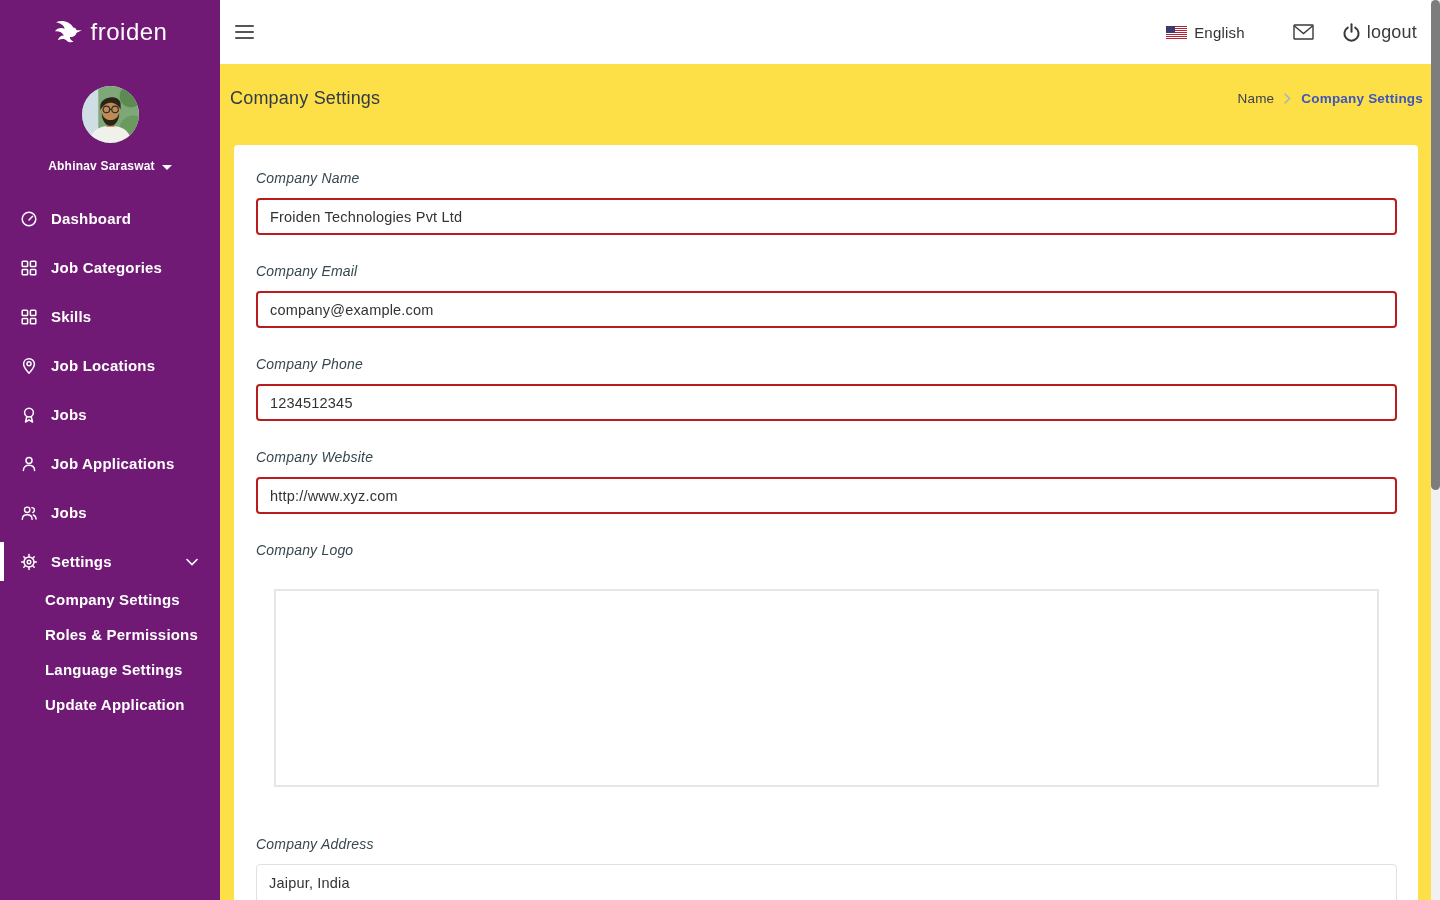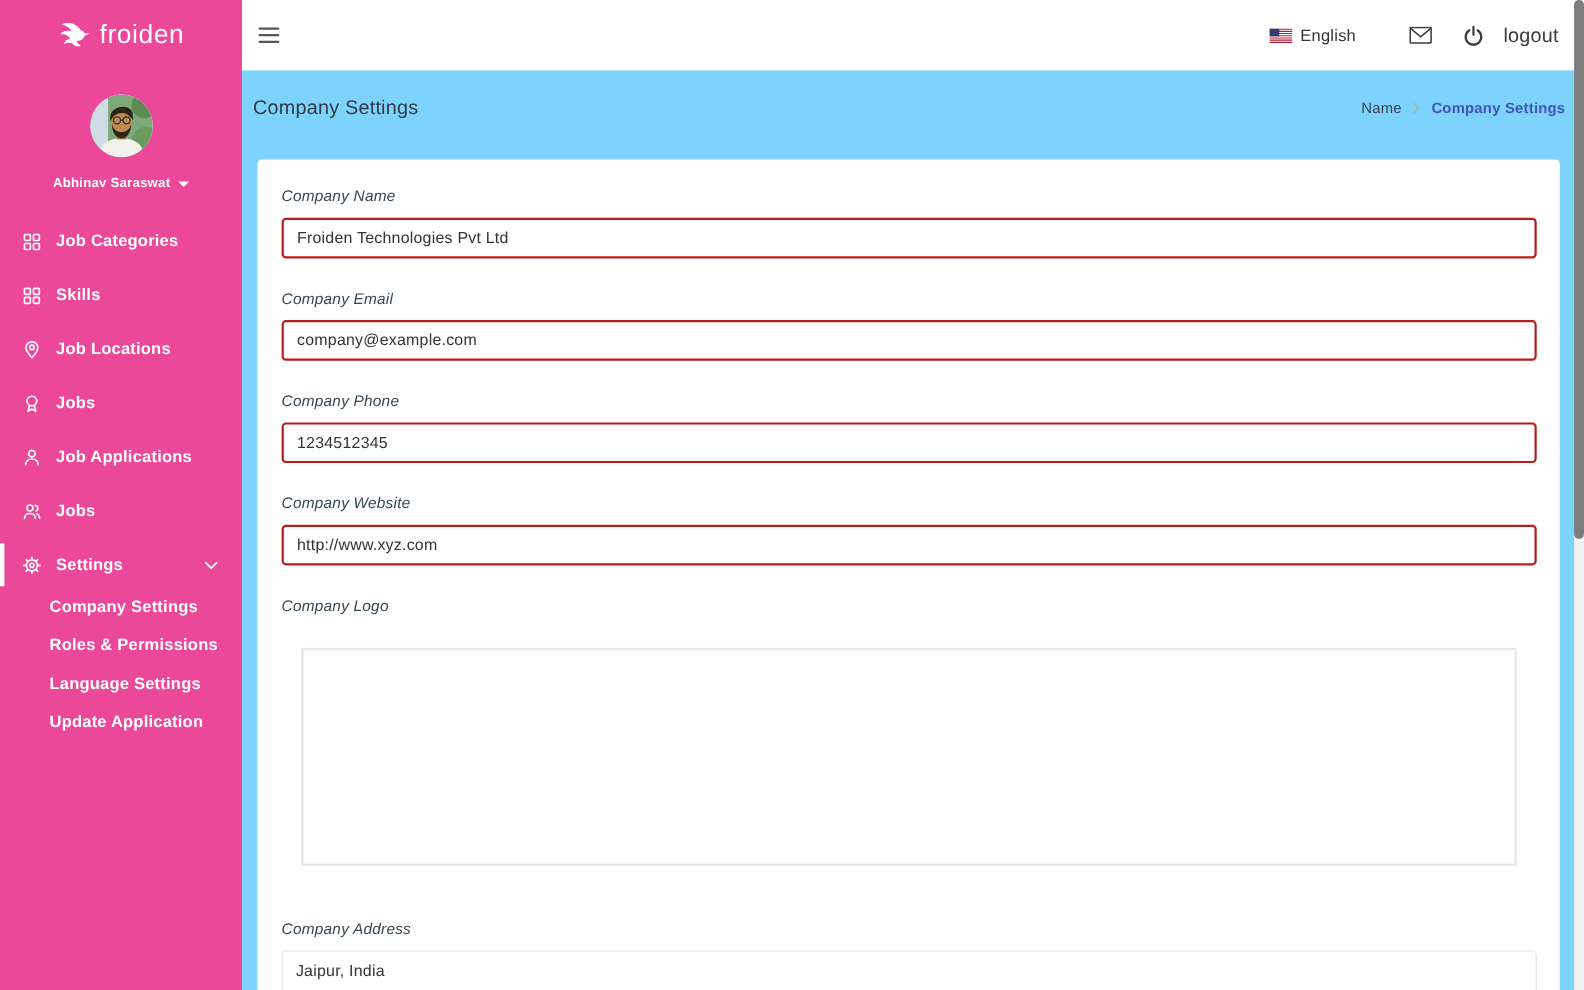--- a/index.html
+++ b/index.html
@@ -1,44 +1,44 @@
 <!DOCTYPE html>
 <html><head>
 <meta charset="utf-8">
 <style>
   * { margin:0; padding:0; box-sizing:border-box; }
   html,body { width:1440px; height:900px; overflow:hidden; }
   body { font-family:"Liberation Sans", sans-serif; background:#edf1f6; color:#37474f; letter-spacing:.2px; }
   .app { display:flex; width:1440px; height:900px; }
 
   
-  .sidebar { width:220px; flex:none; background:#ec4899; color:#fff; height:900px; overflow:hidden; }
+  .sidebar { width:220px; flex:none; background:#701a75; color:#fff; height:900px; overflow:hidden; }
   .brand { height:64px; display:flex; align-items:center; justify-content:center; gap:8px; }
   .brand-name { font-size:24px; font-weight:500; letter-spacing:.5px; }
   .profile { text-align:center; margin-top:22px; }
   .avatar { width:57px; height:57px; border-radius:50%; overflow:hidden; margin:0 auto; background:#cfe0d8; cursor:pointer; }
   .user-menu { margin-top:16px; font-size:12px; font-weight:700; color:#fff; display:inline-flex; align-items:center; gap:7px; cursor:pointer; }
   .caret-down { width:0; height:0; border-left:5px solid transparent; border-right:5px solid transparent; border-top:5px solid #fff; margin-top:2px; }
   .nav { margin-top:20px; }
   .nav-item { display:flex; align-items:center; height:49px; padding-left:20px; color:#fff; font-size:15px; font-weight:700; cursor:pointer; position:relative; }
   .nav-item .nav-ic { width:18px; height:18px; margin-right:13px; display:flex; align-items:center; justify-content:center; }
   .nav-item.active::before { content:''; position:absolute; left:0; top:5px; bottom:5px; width:4px; background:#fff; }
   .nav-item .chev { margin-left:auto; margin-right:22px; }
   .submenu { margin-top:-4px; }
   .submenu-item { display:flex; align-items:center; height:35px; padding-left:45px; font-size:15px; font-weight:700; color:#fff; cursor:pointer; }
 
   
-  .main { flex:1; display:flex; flex-direction:column; position:relative; background:#7dd3fc; }
+  .main { flex:1; display:flex; flex-direction:column; position:relative; background:#fde047; }
   .topbar { height:64px; background:#fff; display:flex; align-items:center; padding:0 23px 0 15px; flex:none; }
   .hamburger { width:19px; cursor:pointer; }
   .hamburger span { display:block; height:2px; background:#555; margin:4px 0; border-radius:1px; }
   .top-right { margin-left:auto; display:flex; align-items:center; }
   .lang { display:flex; align-items:center; gap:7px; cursor:pointer; margin-right:48px; font-size:15px; color:#333; }
   .mail-btn { margin-right:28px; cursor:pointer; display:flex; }
-  .logout-btn { display:flex; align-items:center; gap:18px; cursor:pointer; font-size:18px; color:#3a3a3a; }
+  .logout-btn { display:flex; align-items:center; gap:6px; cursor:pointer; font-size:18px; color:#3a3a3a; }
 
   .page-head { height:81px; display:flex; align-items:center; justify-content:space-between; padding:0 17px 12px 10px; flex:none; }
   .page-title { font-size:18px; font-weight:500; color:#323a45; }
   .breadcrumb { display:flex; align-items:center; gap:10px; font-size:13.5px; }
   .crumb-home { color:#3b3f51; cursor:pointer; }
   .crumb-current { color:#3d55bd; font-weight:700; }
 
   .card { background:#fff; margin:0 22px 0 14px; border-radius:4px 4px 0 0; padding:25px 21px 0 22px; height:860px; }
   .group { margin-bottom:28px; }
   .field-label { display:block; font-size:14px; color:#37474f; margin-bottom:12px;font-style:italic; }
@@ -97,20 +97,29 @@
       </div>
       <div class="user-menu">
         <span>Abhinav Saraswat</span>
         <span class="caret-down"></span>
       </div>
     </div>
 
     <nav class="nav">
       <a class="nav-item">
         <span class="nav-ic">
+          <svg width="18" height="18" viewBox="0 0 18 18" fill="none" stroke="#fff" stroke-width="1.5" stroke-linecap="round">
+            <circle cx="9" cy="9" r="6.8"></circle>
+              <path d="M9 10 L12.6 6.2"></path>
+          </svg>
+        </span>
+        <span>Dashboard</span>
+      </a>
+      <a class="nav-item">
+        <span class="nav-ic">
           <svg width="18" height="18" viewBox="0 0 18 18" fill="none" stroke="#fff" stroke-width="1.5">
             <rect x="2.2" y="2.2" width="5.4" height="5.4" rx="0.8"></rect>
               <rect x="10.4" y="2.2" width="5.4" height="5.4" rx="0.8"></rect>
             <rect x="2.2" y="10.4" width="5.4" height="5.4" rx="0.8"></rect>
               <rect x="10.4" y="10.4" width="5.4" height="5.4" rx="0.8"></rect>
           </svg>
         </span>
         <span>Job Categories</span>
       </a>
       <a class="nav-item">

